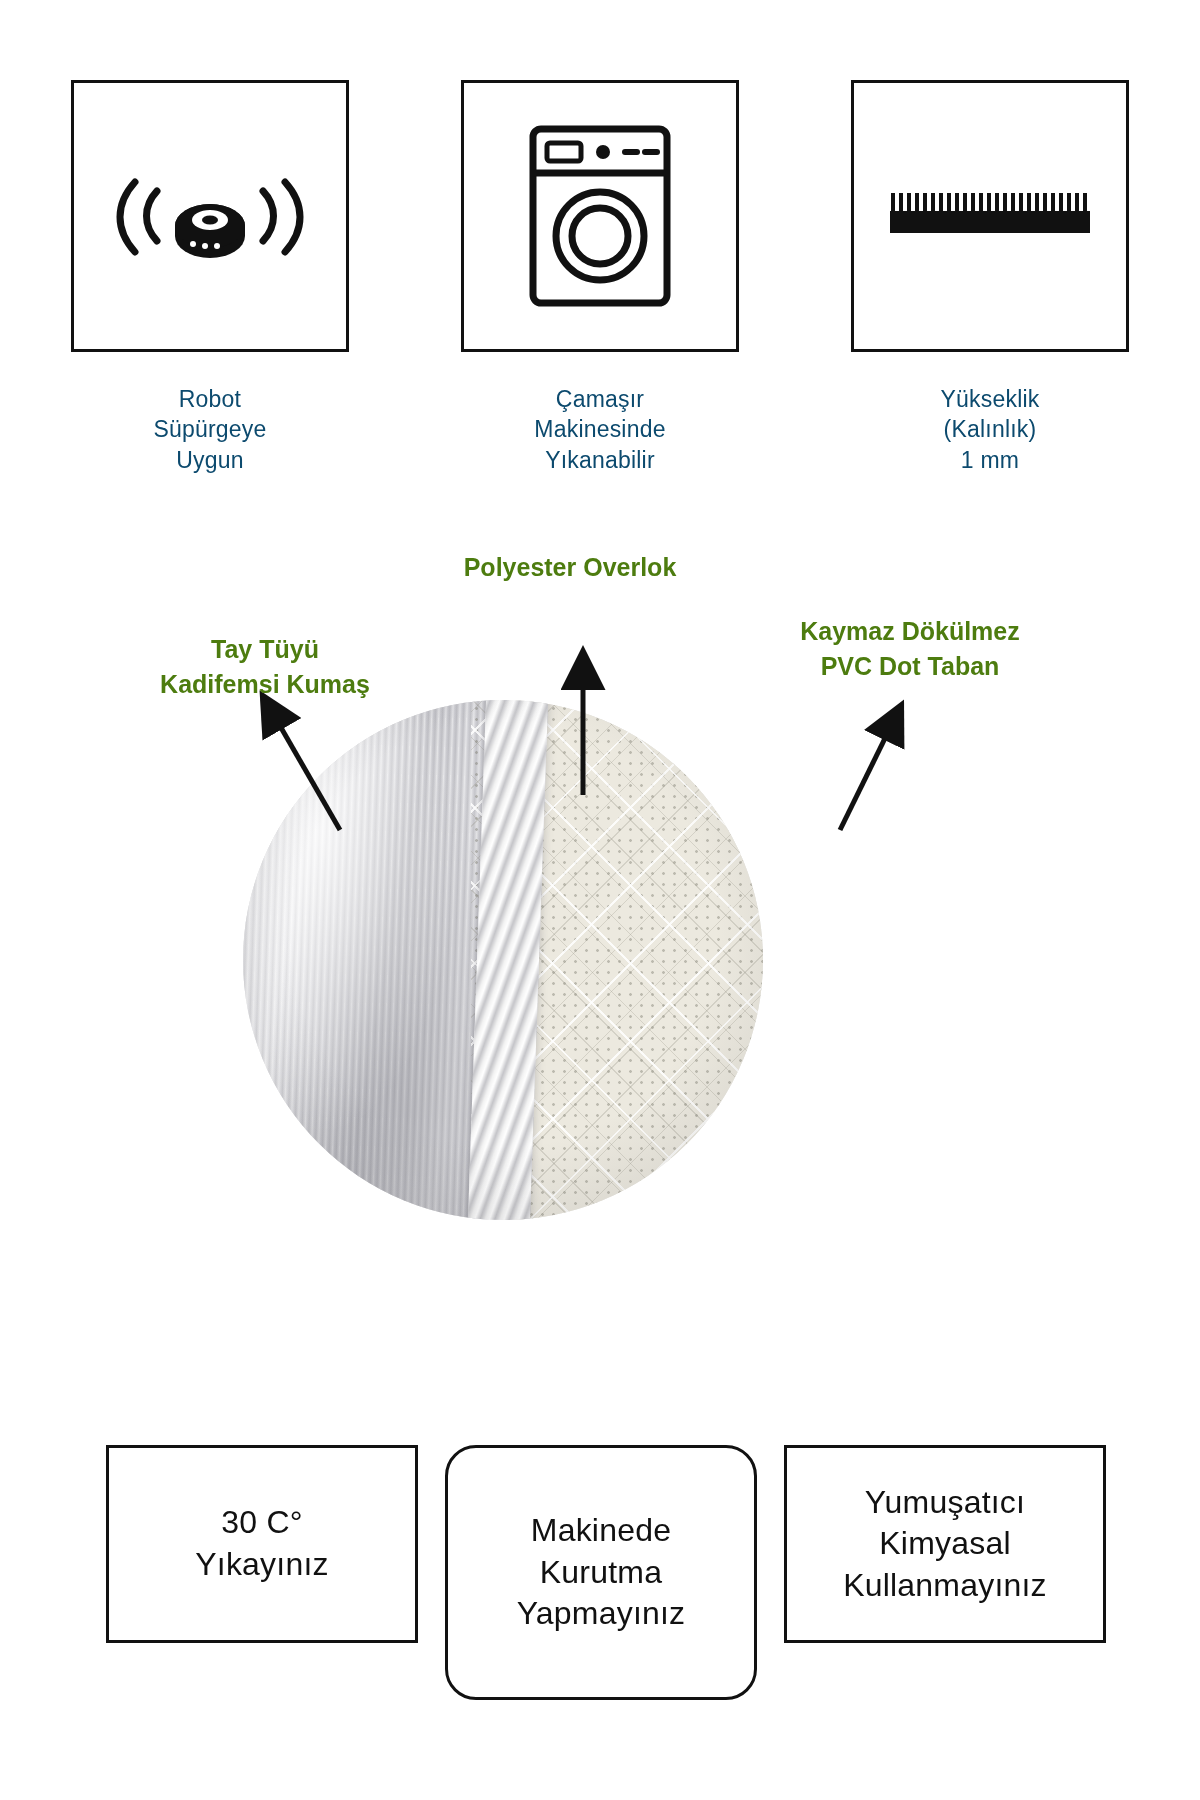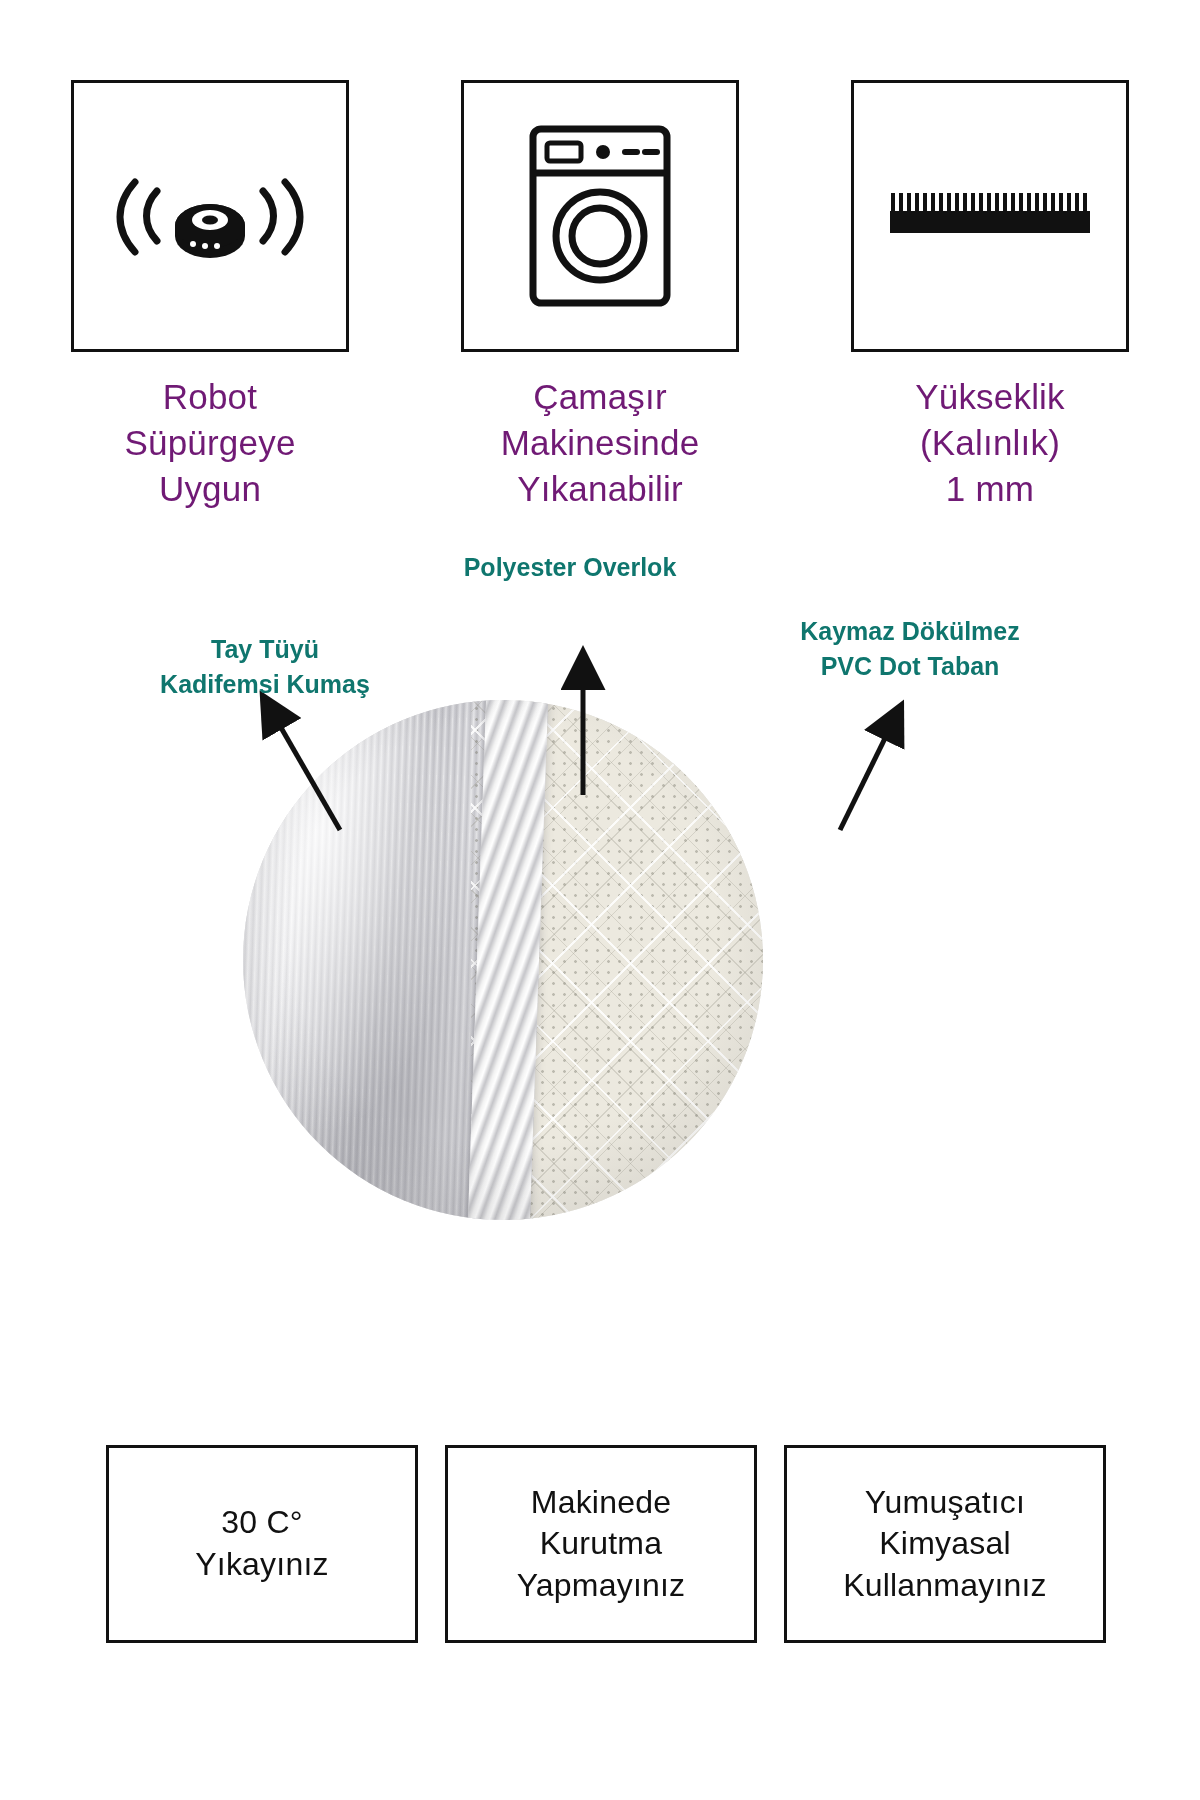--- a/index.html
+++ b/index.html
@@ -43,26 +43,26 @@
     width: 278px;
     height: 272px;
     border: 3px solid #111111;
     box-sizing: border-box;
     display: flex;
     align-items: center;
     justify-content: center;
     background: #ffffff;
   }
   .feature-caption {
-    margin-top: 22px;
+    margin-top: 32px;
     text-align: center;
-    font-size: 35px;
+    font-size: 23px;
     line-height: 1.32;
     letter-spacing: 0.2px;
-    color: #701a75;
+    color: #0c4a6e;
     white-space: pre-line;
   }
 
   
   .diagram {
     position: absolute;
     left: 0;
     top: 590px;
     width: 1200px;
     height: 830px;
@@ -139,21 +139,21 @@
     border-radius: 50%;
     background: radial-gradient(circle at 50% 45%, rgba(0,0,0,0) 55%, rgba(90,90,95,0.22) 100%);
     pointer-events: none;
   }
 
   .callout {
     position: absolute;
     font-size: 25px;
     line-height: 1.38;
     font-weight: 700;
-    color: #0f766e;
+    color: #4d7c0f;
     white-space: pre-line;
   }
   .callout-top   { left: 420px; top: -40px; text-align: center; width: 300px; }
   .callout-left  { left: 115px; top: 10px; text-align: center; width: 300px; margin-top: 32px; }
   .callout-right { left: 760px; top: 24px; text-align: center; width: 300px; }
 
   .arrow-svg { position: absolute; left: 0; top: 0; width: 1200px; height: 830px; overflow: visible; }
 
   
   .care-row {
@@ -174,21 +174,21 @@
     justify-content: center;
     text-align: center;
     background: #ffffff;
     font-size: 32px;
     line-height: 1.3;
     letter-spacing: 0.2px;
     white-space: pre-line;
     padding: 10px 8px;
   }
   .care-1 { width: 312px; height: 198px; }
-  .care-2 { width: 312px; height: 198px; }
+  .care-2 { width: 312px; height: 255px; border-radius: 31px; }
   .care-3 { width: 322px; height: 198px; }
 </style>
 </head>
 <body>
 
 <div class="page">
 
   <div class="feature-row">
 
     <div class="feature">

